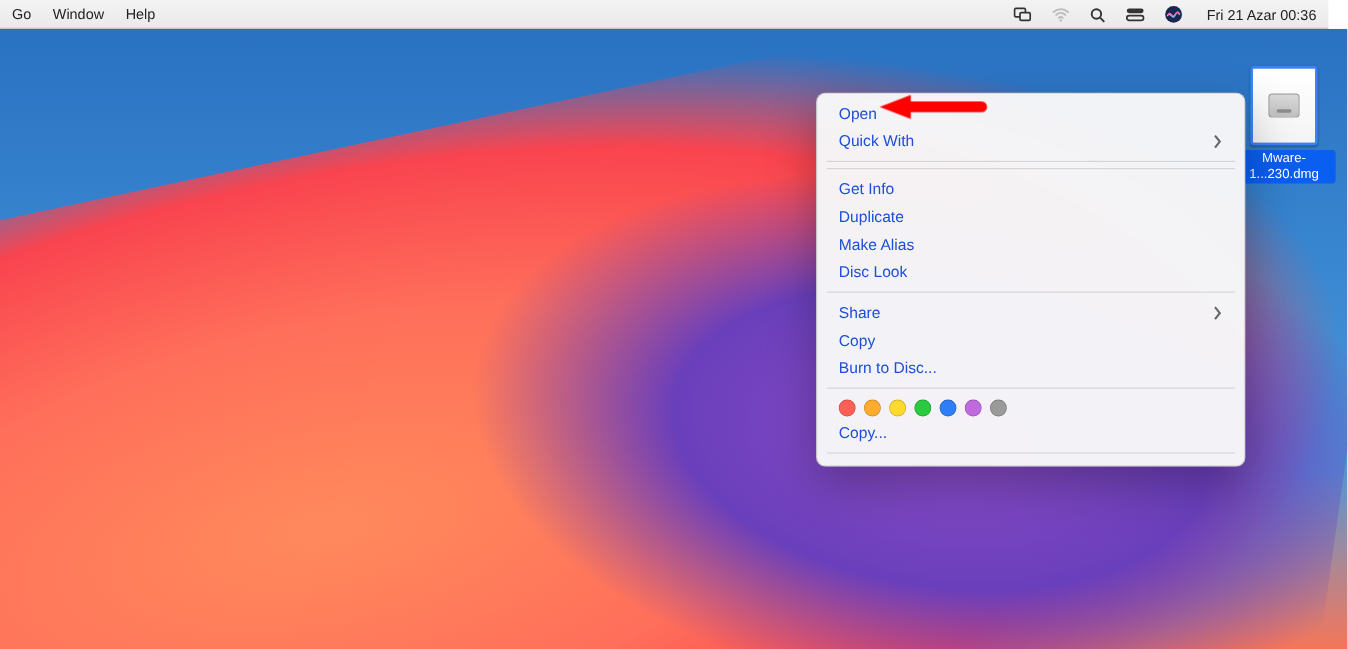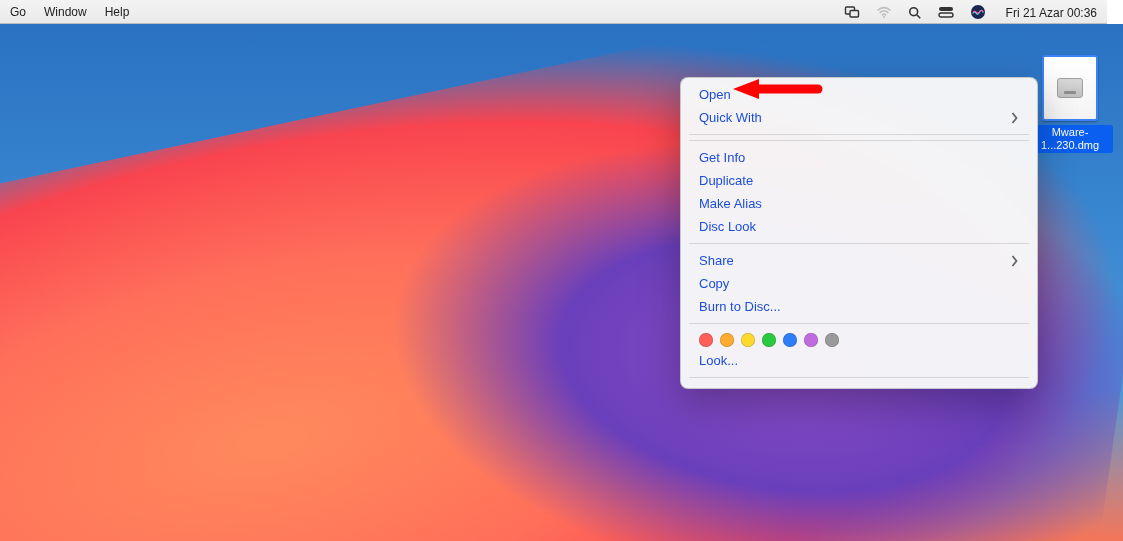--- a/index.html
+++ b/index.html
@@ -218,21 +218,21 @@
     <div class="ctx-tags">
       <span class="tag-dot" style="background:#ff5f57"></span>
       <span class="tag-dot" style="background:#ffab2e"></span>
       <span class="tag-dot" style="background:#ffd92e"></span>
       <span class="tag-dot" style="background:#29c940"></span>
       <span class="tag-dot" style="background:#2f7ef7"></span>
       <span class="tag-dot" style="background:#c06ae0"></span>
       <span class="tag-dot" style="background:#9a9a9a"></span>
     </div>
     <div class="ctx-item">
-        <span>Look...</span>
+        <span>Copy...</span>
       </div>
     <div class="ctx-sep"></div>
   </div>
 
   <div class="arrow">
     <svg width="90" height="24" viewBox="0 0 90 24">
       <line x1="85" y1="12" x2="22" y2="12" stroke="#ff0000" stroke-width="9" stroke-linecap="round"></line>
       <polygon points="0,12 26,2 26,22" fill="#ff0000"></polygon>
     </svg>
   </div>

